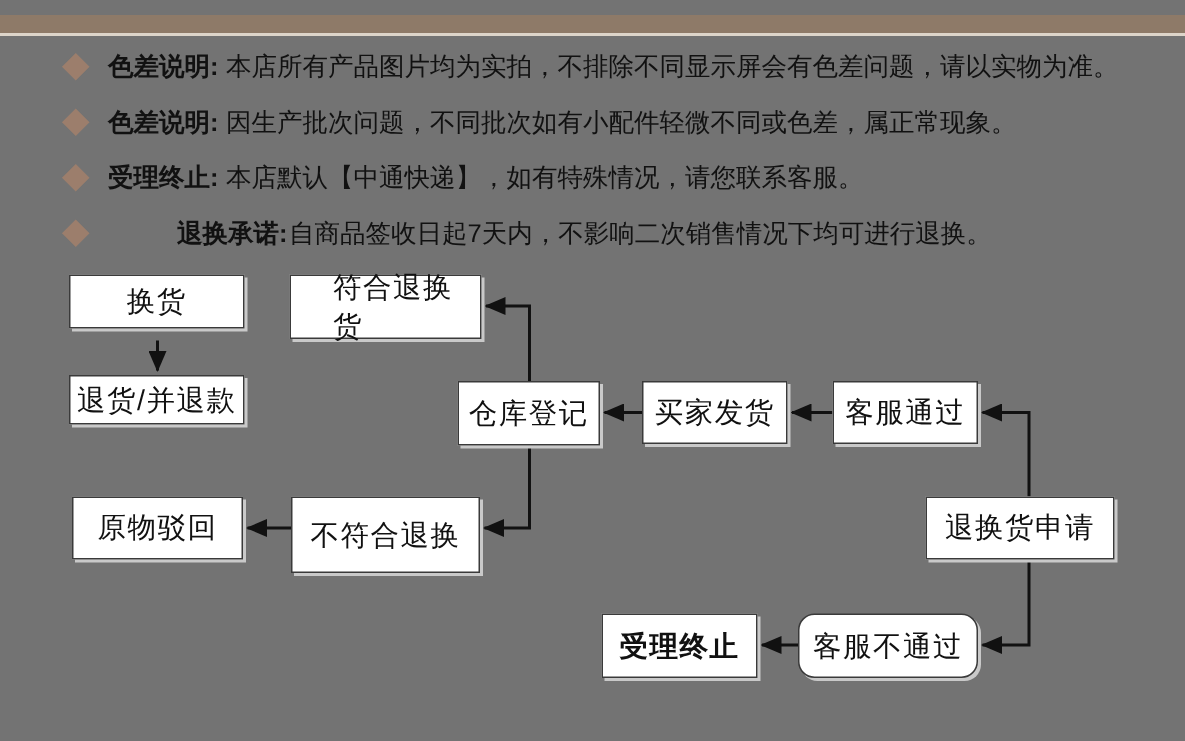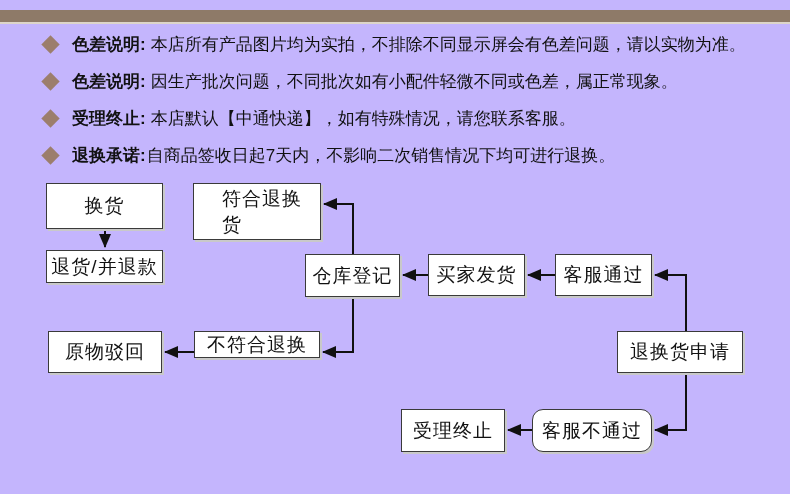--- a/index.html
+++ b/index.html
@@ -1,33 +1,33 @@
 <!DOCTYPE html>
 <html><head>
 <meta charset="utf-8">
 <style>
   html,body{margin:0;padding:0;background:#fff;}
   .page{
-    position:relative;width:790px;height:494px;background:#c4b5fd;
+    position:relative;width:790px;height:494px;background:#737373;
     font-family:"Liberation Sans",sans-serif;color:#111;overflow:hidden;
   }
   .top-bar{
     position:absolute;left:0;top:10px;width:790px;height:12px;
     background:#8e7a68;border-bottom:2px solid #ddd5ca;
   }
   .notice-row{
     position:absolute;left:42px;height:22px;display:flex;align-items:center;
     white-space:nowrap;
   }
   .diamond{
     width:13px;height:13px;background:#9c7e6c;transform:rotate(45deg);
     margin:0 15px 0 2px;flex:none;
   }
   .notice-label{font-weight:bold;font-size:17px;margin-right:5px;}
-  .tight .notice-label{margin-right:1px;}
+  .tight .notice-label{margin-right:1px;margin-left:46px;}
   .notice-text{font-size:17px;}
   .fc-box{
     position:absolute;box-sizing:border-box;background:#fff;
     border:1px solid #3a3a3a;box-shadow:2px 2px 0 #c9c9c9;
     display:flex;align-items:center;justify-content:center;
     font-size:19px;letter-spacing:1px;color:#111;
   }
   .connectors{position:absolute;left:0;top:0;pointer-events:none;}
 </style>
 </head>
@@ -70,25 +70,25 @@
       <path d="M428 275 L403 275" marker-end="url(#ah)"></path>
       <path d="M353 254 L353 204 L324 204" marker-end="url(#ah)"></path>
       <path d="M353 297 L353 352 L323 352" marker-end="url(#ah)"></path>
       <path d="M194 352 L165 352" marker-end="url(#ah)"></path>
       <path d="M686 331 L686 275 L655 275" marker-end="url(#ah)"></path>
       <path d="M686 373 L686 430 L655 430" marker-end="url(#ah)"></path>
       <path d="M532 430 L508 430" marker-end="url(#ah)"></path>
     </g>
   </svg>
 
-  <div class="fc-box" style="left:46px;top:183px;width:117px;height:46px;">换货</div>
-  <div class="fc-box" style="left:193px;top:183px;width:128px;height:57px;padding-left:28px;">符合退换货</div>
+  <div class="fc-box" style="left:46px;top:183px;width:117px;height:36px;">换货</div>
+  <div class="fc-box" style="left:193px;top:183px;width:128px;height:43px;padding-left:28px;">符合退换货</div>
   <div class="fc-box" style="left:46px;top:250px;width:117px;height:33px;">退货/并退款</div>
   <div class="fc-box" style="left:305px;top:254px;width:95px;height:43px;">仓库登记</div>
   <div class="fc-box" style="left:428px;top:254px;width:97px;height:42px;">买家发货</div>
   <div class="fc-box" style="left:555px;top:254px;width:97px;height:42px;">客服通过</div>
   <div class="fc-box" style="left:48px;top:331px;width:114px;height:42px;">原物驳回</div>
-  <div class="fc-box" style="left:194px;top:331px;width:126px;height:27px;">不符合退换</div>
+  <div class="fc-box" style="left:194px;top:331px;width:126px;height:51px;">不符合退换</div>
   <div class="fc-box" style="left:617px;top:331px;width:126px;height:42px;">退换货申请</div>
-  <div class="fc-box" style="left:401px;top:409px;width:104px;height:43px;">受理终止</div>
+  <div class="fc-box" style="left:401px;top:409px;width:104px;height:43px;font-weight:bold;">受理终止</div>
   <div class="fc-box" style="left:532px;top:409px;width:120px;height:43px;border-radius:11px;">客服不通过</div>
 
 </div>
 
 </body></html>

